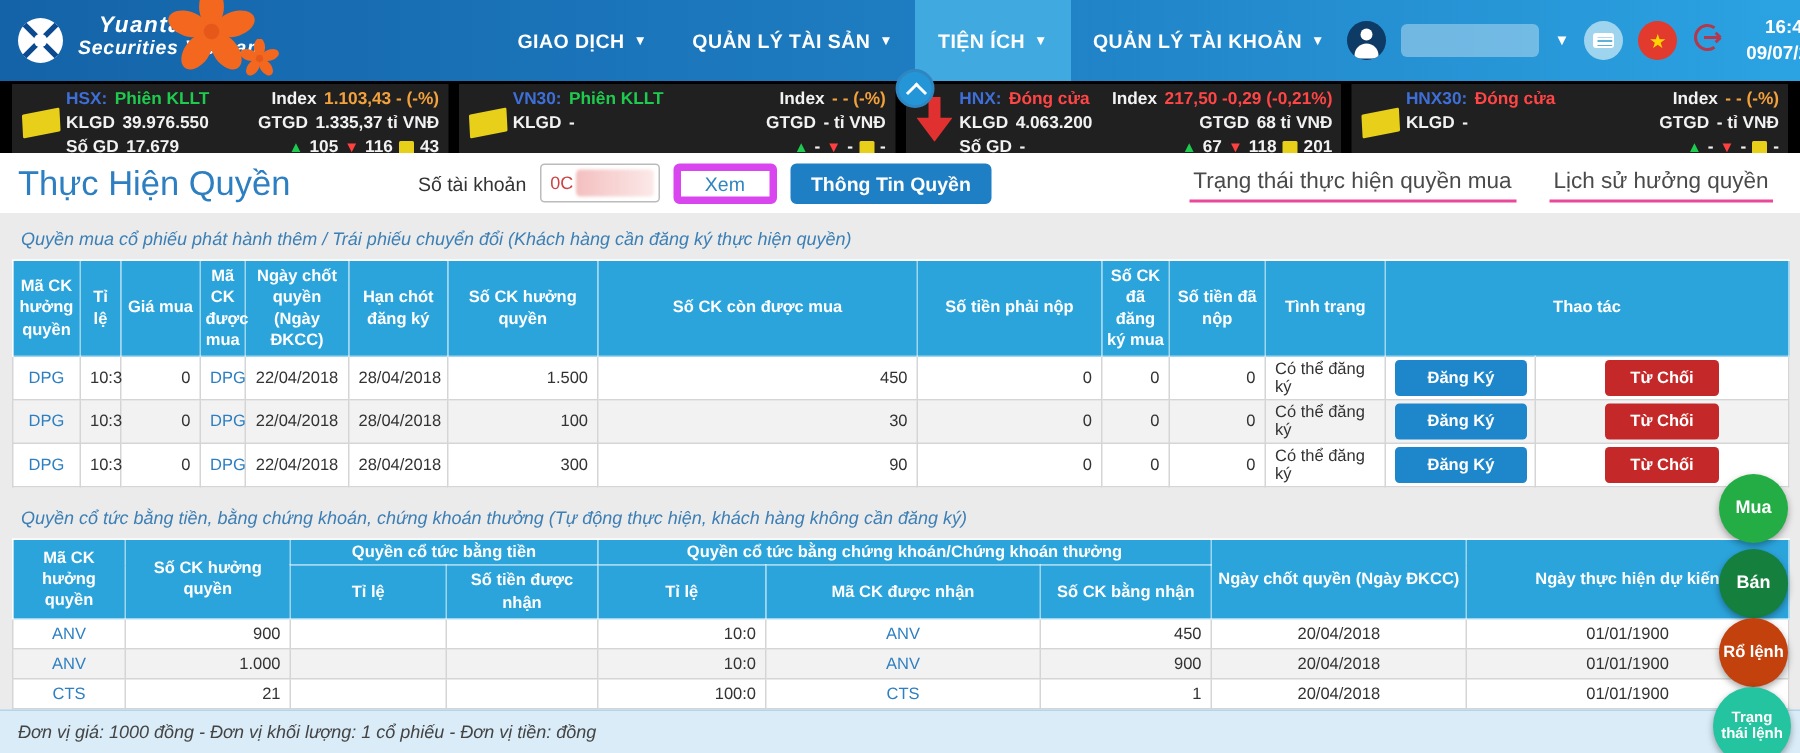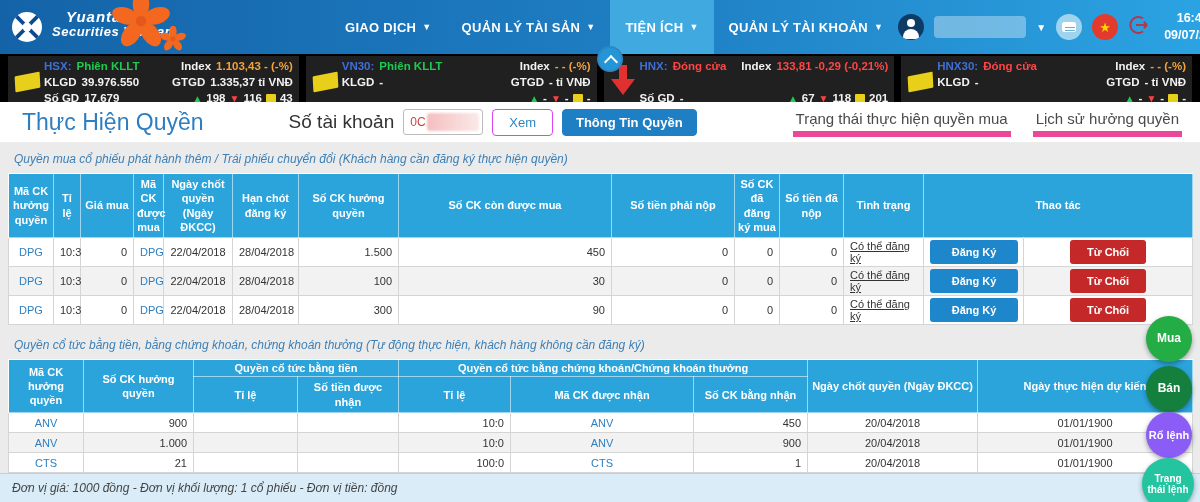--- a/index.html
+++ b/index.html
@@ -50,43 +50,43 @@
   .tri-down { color:#ff4040; font-size:10px; }
   .sq-flat { display:inline-block; width:10px; height:9px; background:#e8cf1a; border-radius:1px; }
   .cnt { color:#f2f2f2; }
   .collapse-btn { position:absolute; left:597px; top:46px; width:26px; height:26px; border-radius:50%;
     background:#2496d8; border:2px solid #2f86c0; z-index:12; cursor:pointer; }
   .collapse-btn::after { content:""; position:absolute; left:7px; top:9px; width:8px; height:8px;
     border-left:2px solid #fff; border-top:2px solid #fff; transform:rotate(45deg); }
 
   
   .pagehead { position:absolute; top:102px; left:0; width:1200px; height:40px; background:#fff; display:flex; align-items:center; }
-  .page-title { color:#2e7fc1; font-size:23px; margin-left:22px; white-space:nowrap; }
+  .page-title { color:#2e7fc1; font-size:23px; margin-left:12px; white-space:nowrap; }
   .acct-group { display:flex; align-items:center; margin-left:85px; gap:9px; }
-  .acct-label { font-size:19px; color:#333; }
+  .acct-label { font-size:13px; color:#333; }
   .acct-wrap { position:relative; }
   .acct-input { width:80px; height:26px; border:1px solid #bbb; border-radius:3px; padding:0 6px; font-size:12px; color:#cc4444; font-family:"Liberation Sans",sans-serif; }
   .acct-redact { position:absolute; right:4px; top:4px; width:52px; height:18px; border-radius:3px; pointer-events:none;
     background:linear-gradient(90deg,rgba(240,170,170,.75),rgba(247,205,205,.45)); filter:blur(1px); }
-  .btn-outline { height:27px; padding:0 16px; background:#fff; border:1px solid #d946ef; color:#2e86c1; border-radius:4px; font-size:13px; cursor:pointer; font-family:"Liberation Sans",sans-serif; }
+  .btn-outline { height:27px; padding:0 16px; background:#fff; border:5px solid #d946ef; color:#2e86c1; border-radius:4px; font-size:13px; cursor:pointer; font-family:"Liberation Sans",sans-serif; }
   .btn-solid { height:27px; padding:0 13px; background:#1f7fc4; border:1px solid #1f7fc4; color:#fff; border-radius:4px; font-size:13px; font-weight:bold; cursor:pointer; font-family:"Liberation Sans",sans-serif; }
   .tabs { margin-left:auto; margin-right:18px; display:flex; gap:22px; }
-  .tab-link { font-size:15px; color:#4a4a4a; border-bottom:6px solid #ec4899; padding:2px 3px 4px; cursor:pointer; white-space:nowrap; }
+  .tab-link { font-size:15px; color:#4a4a4a; border-bottom:2px solid #ec4899; padding:2px 3px 4px; cursor:pointer; white-space:nowrap; }
 
   
   .content { position:absolute; top:142px; left:0; width:1200px; height:331px; background:#ebebeb; }
   .section-label { font-size:12px; font-style:italic; color:#3c7fb5; padding:10px 14px 7px; }
   table { border-collapse:collapse; table-layout:fixed; width:1184px; margin:0 8px; background:#fff; font-size:11px; }
   th { background:#2ba4dc; color:#fff; font-weight:bold; border:1px solid rgba(255,255,255,.55); padding:3px 3px; text-align:center; line-height:1.3; }
   td { border:1px solid #d5d5d5; padding:2px 6px; color:#333; background:#fff; }
   tr.alt td { background:#f2f2f2; }
   .t1 td { height:27px; }
   .t2 td { height:20px; }
   .t2 th.grp { height:17px; padding:1px 3px; }
-  .tc { text-align:center; } .tr { text-align:right; } .tl { text-align:left;text-decoration:underline; }
+  .tc { text-align:center; } .tr { text-align:right; } .tl { text-align:left; }
   .symlink { color:#2d7fc1; font-weight:normal; cursor:pointer; }
   .btn-reg { width:88px; height:24px; background:#1e86ca; color:#fff; border:none; border-radius:3px; font-size:11px; font-weight:bold; cursor:pointer; font-family:"Liberation Sans",sans-serif; }
   .btn-rej { width:76px; height:24px; background:#c42828; color:#fff; border:none; border-radius:3px; font-size:11px; font-weight:bold; cursor:pointer; font-family:"Liberation Sans",sans-serif; }
 
   .bottom-row { display:flex; align-items:center; justify-content:space-between; margin:3px 14px 0; }
   .info-icon { width:25px; height:25px; border-radius:50%; border:2px solid #3a8fc7; color:#2e7fc1;
     display:flex; align-items:center; justify-content:center; font-family:"Liberation Serif",serif; font-style:italic; font-weight:bold; font-size:15px; background:#ebebeb; }
   .pager { display:flex; align-items:center; gap:6px; margin-right:46px; }
   .pg-circle { width:22px; height:22px; border-radius:50%; border:1px solid #c4c4c4; background:#f4f4f4; color:#bbb;
     display:flex; align-items:center; justify-content:center; font-size:13px; cursor:pointer; }
@@ -96,21 +96,21 @@
   
   .footerbar { position:absolute; left:0; bottom:0; width:1200px; height:29px; background:#d9ecf8; border-top:1px solid #b5d4ea;
     display:flex; align-items:center; padding-left:12px; font-size:12px; font-style:italic; color:#444; }
 
   
   .fab { position:absolute; right:8px; width:46px; height:46px; border-radius:50%; color:#fff;
     display:flex; align-items:center; justify-content:center; text-align:center; font-size:12px; font-weight:bold;
     box-shadow:0 2px 5px rgba(0,0,0,.35); cursor:pointer; z-index:20; line-height:1.1; }
   .fab-buy { top:316px; background:#23ad44; }
   .fab-sell { top:366px; background:#15803d; }
-  .fab-basket { top:412px; background:#8b5cf6; font-size:11px; }
+  .fab-basket { top:412px; background:#c2410c; font-size:11px; }
   .fab-status { top:458px; width:52px; height:52px; right:6px; background:#24c4a0; font-size:10px; padding:4px; }
 </style>
 </head>
 <body>
 
 <div class="stage">
 
   <header class="navbar">
     <div class="brand">
       <div class="brand-icon">
@@ -208,21 +208,21 @@
           <div><span class="tlbl">Index</span><span style="color: rgb(242, 161, 60);">1.103,43 - (-%)</span></div>
         </div>
         <div class="p-row">
           <div><span class="tlbl">KLGD</span><span class="cnt">39.976.550</span></div>
           <div><span class="tlbl">GTGD</span><span class="cnt">1.335,37 tỉ VNĐ</span></div>
         </div>
         <div class="p-row">
           <div><span class="tlbl">Số GD</span><span class="cnt">17.679</span></div>
           <div class="counts">
             <span class="tri-up">▲</span>
-              <span class="cnt">198</span>
+              <span class="cnt">105</span>
             <span class="tri-down">▼</span>
               <span class="cnt">116</span>
             <span class="sq-flat"></span>
               <span class="cnt">43</span>
           </div>
         </div>
       </div>
     </div>
 
     <div class="panel">
@@ -254,21 +254,25 @@
 
     <div class="panel">
       <div class="p-icon">
         <svg width="24" height="30" viewBox="0 0 24 30">
             <path d="M8 0 h8 v14 h8 L12 30 L0 14 h8 Z" fill="#e03030"></path>
           </svg>
       </div>
       <div class="p-rows">
         <div class="p-row">
           <div><span class="sym">HNX:</span><span style="color: rgb(255, 69, 69);">Đóng cửa</span></div>
-          <div><span class="tlbl">Index</span><span style="color: rgb(255, 69, 69);">133,81 -0,29 (-0,21%)</span></div>
+          <div><span class="tlbl">Index</span><span style="color: rgb(255, 69, 69);">217,50 -0,29 (-0,21%)</span></div>
+        </div>
+        <div class="p-row">
+          <div><span class="tlbl">KLGD</span><span class="cnt">4.063.200</span></div>
+          <div><span class="tlbl">GTGD</span><span class="cnt">68 tỉ VNĐ</span></div>
         </div>
         <div class="p-row">
           <div><span class="tlbl">Số GD</span><span class="cnt">-</span></div>
           <div class="counts">
             <span class="tri-up">▲</span>
               <span class="cnt">67</span>
             <span class="tri-down">▼</span>
               <span class="cnt">118</span>
             <span class="sq-flat"></span>
               <span class="cnt">201</span>

